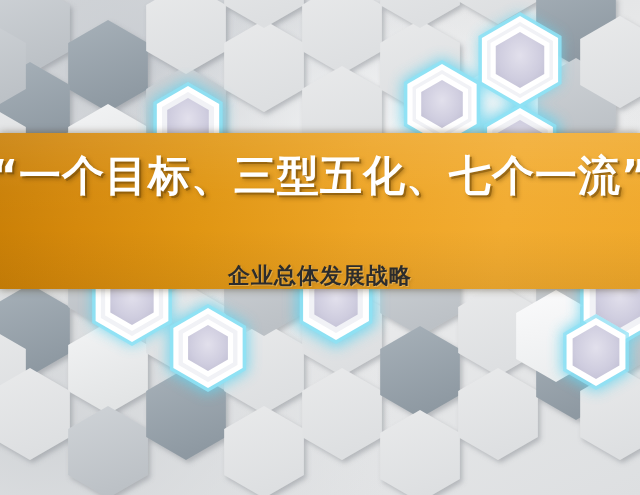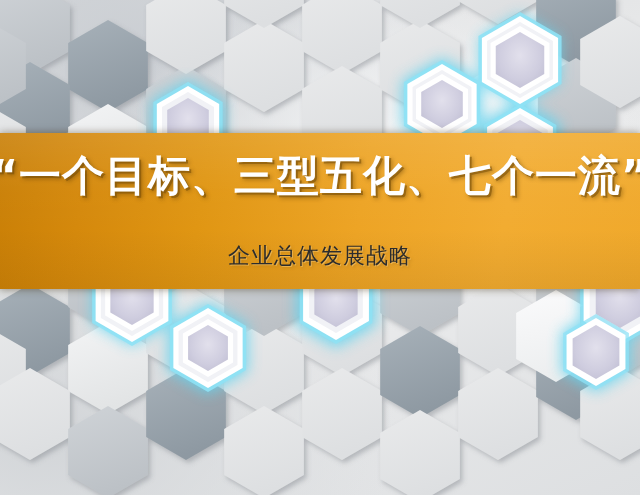--- a/index.html
+++ b/index.html
@@ -80,24 +80,24 @@
     font-weight: bold;
     color: #ffffff;
     letter-spacing: 1px;
     white-space: nowrap;
     text-shadow:
        2px 2px 0 rgba(120,78,8,0.55),
        3px 3px 4px rgba(90,58,4,0.45);
   }
 
   .subtitle {
-    margin-top: 8px;
+    margin-top: 28px;
     font-size: 22px;
     line-height: 1.0;
-    font-weight: normal;
+    font-weight: bold;
     color: #2c2c2c;
     letter-spacing: 1px;
     white-space: nowrap;
     text-shadow:
        1px 1px 0 rgba(255,214,140,0.45),
        2px 2px 3px rgba(150,100,20,0.35);
   }
 </style>
 </head>
 <body>

